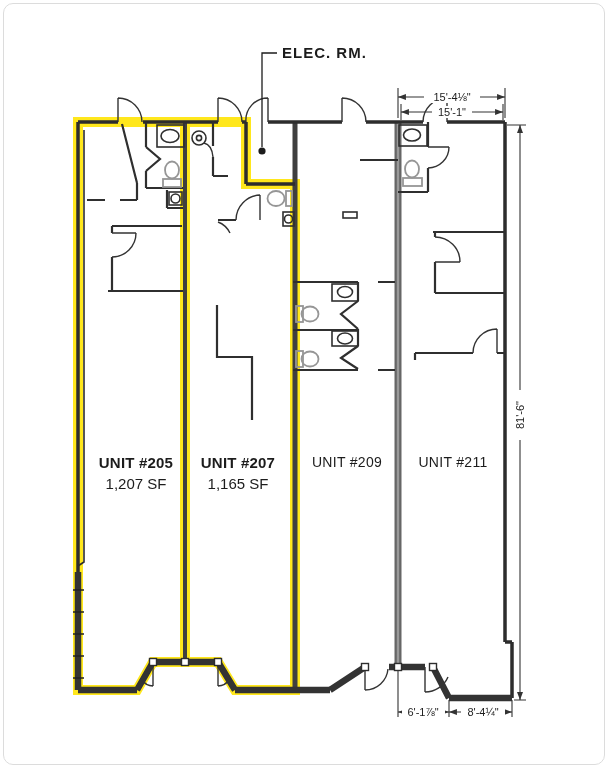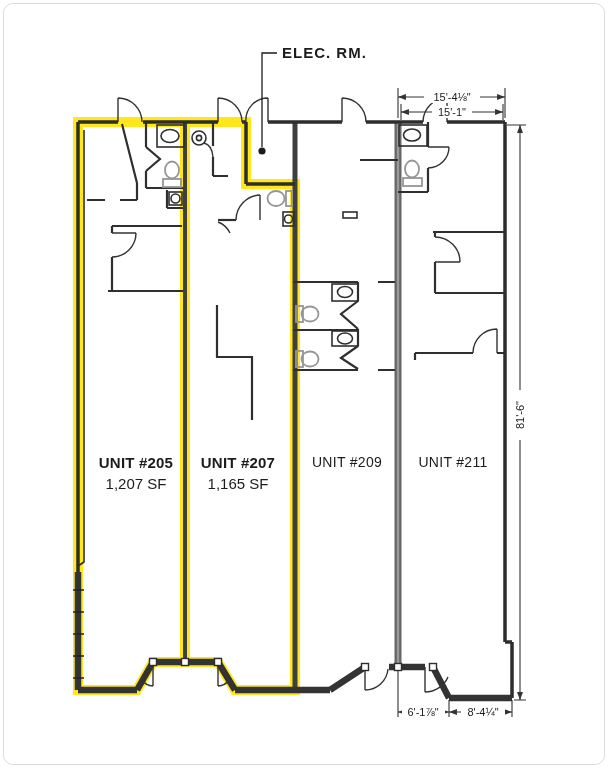--- a/index.html
+++ b/index.html
@@ -1,17 +1,17 @@
 <!DOCTYPE html>
 <html><head>
 <meta charset="utf-8">
 <style>
   html,body{margin:0;padding:0;background:#ffffff;}
   .canvas{position:relative;width:608px;height:768px;background:#ffffff;overflow:hidden;
-          font-family:"Liberation Sans","DejaVu Sans",sans-serif;}
+          font-family:"Liberation Sans","DejaVu Sans",sans-serif;border-radius:9px;}
   .frame{position:absolute;left:3px;top:3px;right:3px;bottom:3px;
          border:1px solid #dcdcdc;border-radius:10px;pointer-events:none;}
   svg text{fill:#1c1c1c;}
   .dim-text{font-size:11px;}
   .unit-name-bold{font-size:15px;font-weight:bold;letter-spacing:.2px;}
   .unit-area{font-size:15px;}
   .unit-name-reg{font-size:14px;letter-spacing:.3px;}
   .elec-text{font-size:15px;font-weight:600;letter-spacing:1px;}
 </style>
 </head>

